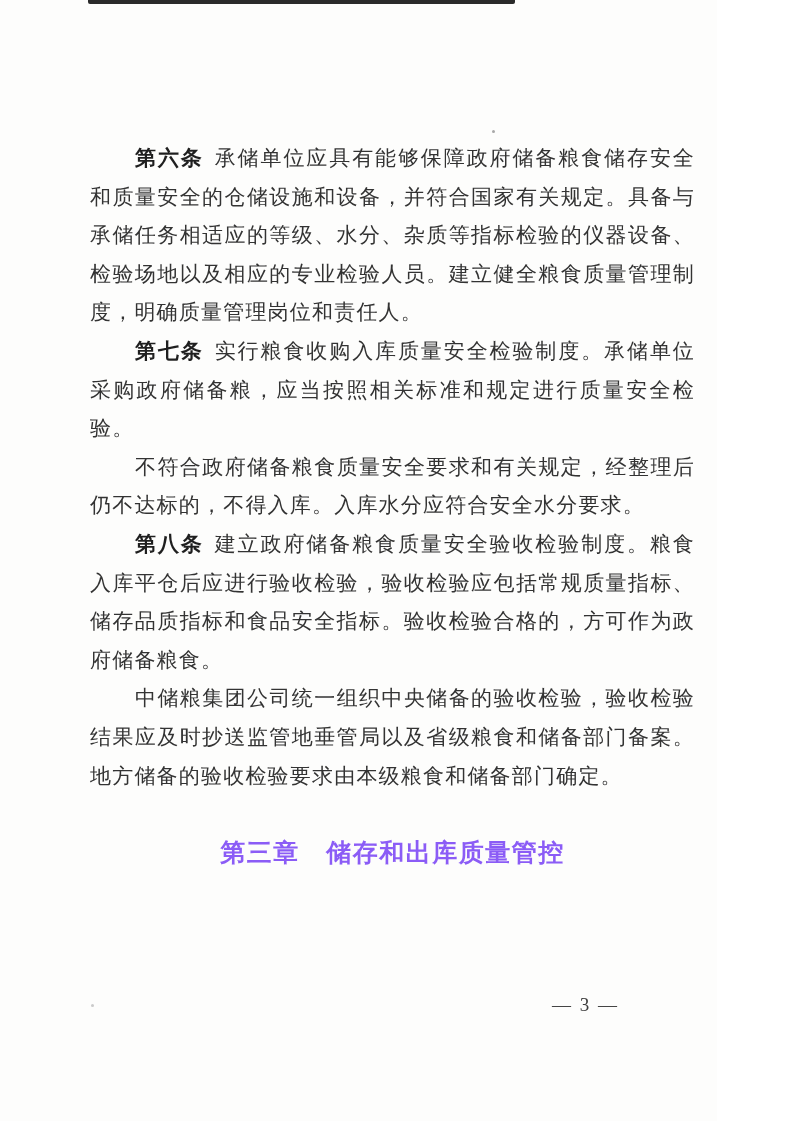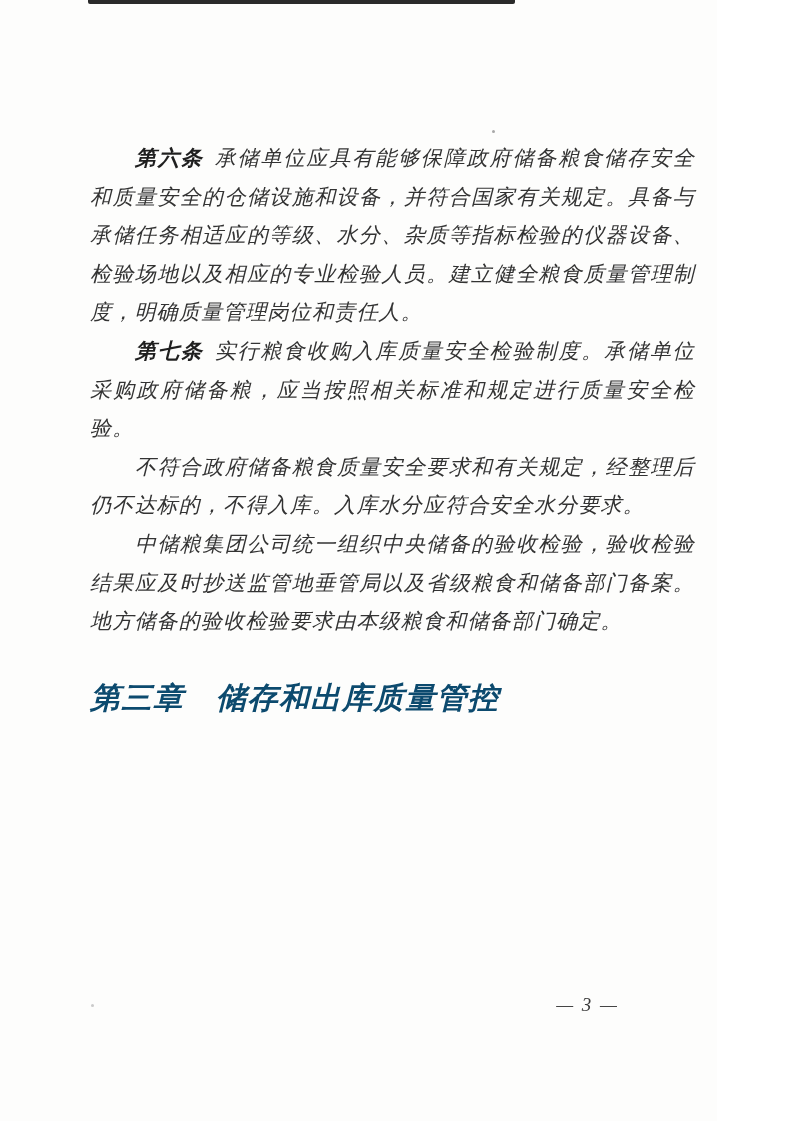--- a/index.html
+++ b/index.html
@@ -7,21 +7,20 @@
     padding: 0;
     background: #ffffff;
     font-family: "Liberation Serif", "DejaVu Serif", serif;
   }
   .page {
     position: relative;
     width: 717px;
     height: 1121px;
     background: #fdfdfc;
     overflow: hidden;
-    font-style: italic;
   }
   
   .scan-artifact-top {
     position: absolute;
     left: 88px;
     top: 0;
     width: 427px;
     height: 4px;
     background: #2a2a2a;
     border-radius: 0 0 2px 2px;
@@ -52,27 +51,27 @@
   }
   .lead {
     font-family: "Liberation Sans", "DejaVu Sans", sans-serif;
     font-weight: 700;
     color: #1f1f1f;
     margin-right: 11px;
   }
   .chapter {
     margin: 38px 0 40px 0;
     text-indent: 0;
-    text-align: left;
+    text-align: center;
     font-family: "Liberation Sans", "DejaVu Sans", sans-serif;
     font-weight: 700;
-    font-size: 30px;
+    font-size: 25px;
     line-height: 38.6px;
     letter-spacing: 1.5px;
-    color: #0c4a6e;
+    color: #8b5cf6;
   }
   .page-number {
     position: absolute;
     top: 994px;
     right: 98px;
     font-size: 19px;
     letter-spacing: 2px;
     color: #3c3c3c;
     font-family: "Liberation Serif", "DejaVu Serif", serif;
   }
@@ -88,20 +87,21 @@
   <div class="speck speck-3"></div>
 
   <div class="content">
 
     <p class="para"><span class="lead">第六条</span><span>承储单位应具有能够保障政府储备粮食储存安全和质量安全的仓储设施和设备，并符合国家有关规定。具备与承储任务相适应的等级、水分、杂质等指标检验的仪器设备、检验场地以及相应的专业检验人员。建立健全粮食质量管理制度，明确质量管理岗位和责任人。</span></p>
 
     <p class="para"><span class="lead">第七条</span><span>实行粮食收购入库质量安全检验制度。承储单位采购政府储备粮，应当按照相关标准和规定进行质量安全检验。</span></p>
 
     <p class="para"><span>不符合政府储备粮食质量安全要求和有关规定，经整理后仍不达标的，不得入库。入库水分应符合安全水分要求。</span></p>
 
+    <p class="para"><span class="lead">第八条</span><span>建立政府储备粮食质量安全验收检验制度。粮食入库平仓后应进行验收检验，验收检验应包括常规质量指标、储存品质指标和食品安全指标。验收检验合格的，方可作为政府储备粮食。</span></p>
 
 
     <p class="para"><span>中储粮集团公司统一组织中央储备的验收检验，验收检验结果应及时抄送监管地垂管局以及省级粮食和储备部门备案。地方储备的验收检验要求由本级粮食和储备部门确定。</span></p>
 
 
     <h2 class="chapter">第三章　储存和出库质量管控</h2>
 
 
   </div>
 

